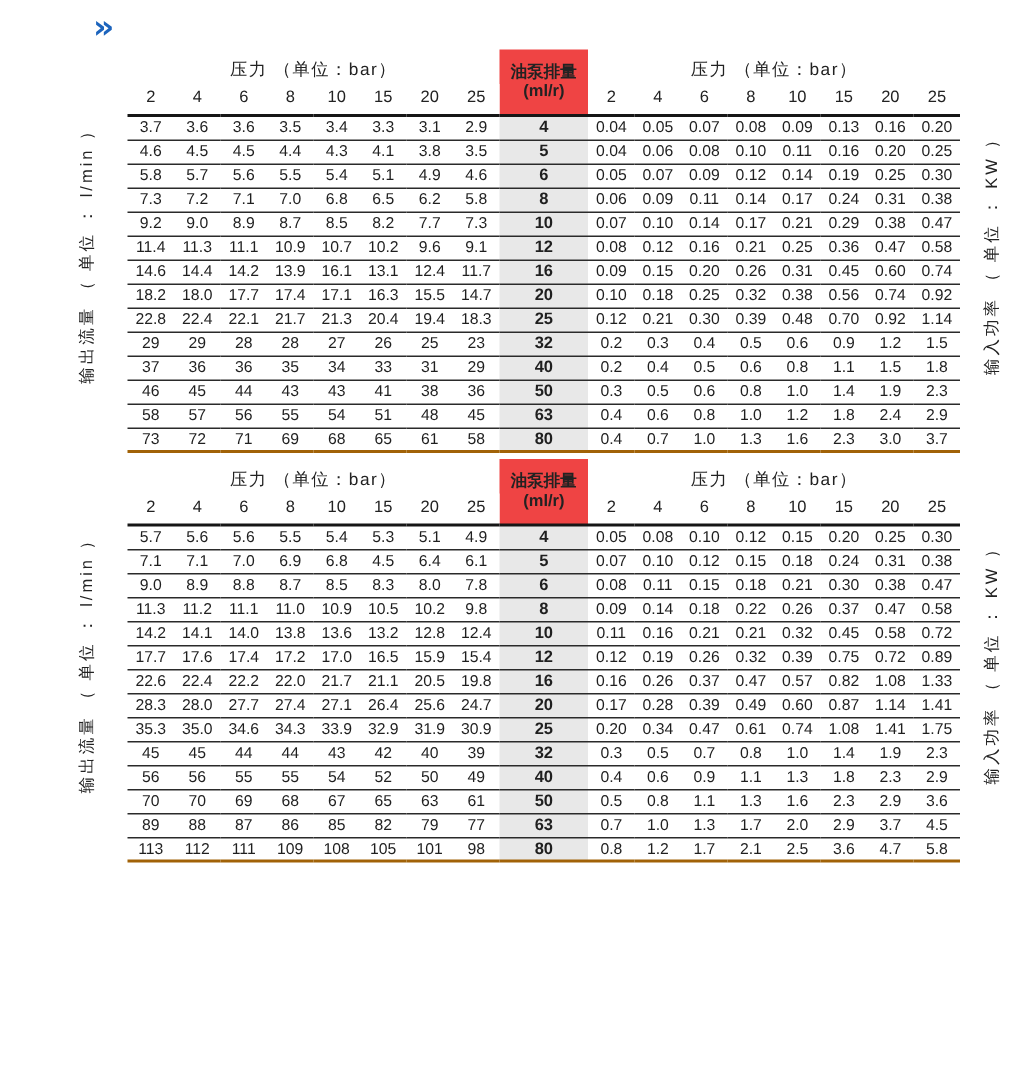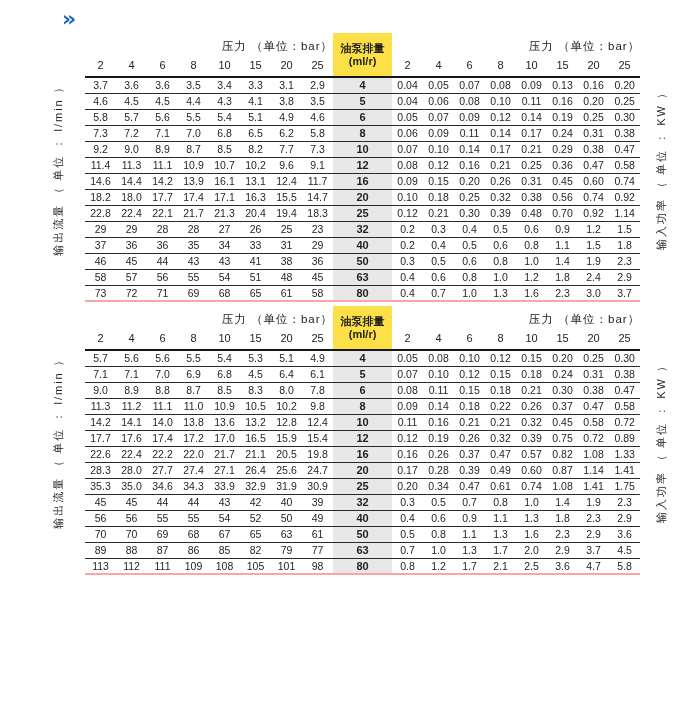--- a/index.html
+++ b/index.html
@@ -25,32 +25,32 @@
   .vlabel-right { width: 42px; flex: 0 0 42px; }
   .vlabel span { position: absolute; top: 50%; left: 50%;
     transform: translate(-50%,-50%) rotate(-90deg);
     white-space: nowrap; font-size: 11px; color: #222; letter-spacing: 2px; }
 
   table { border-collapse: collapse; table-layout: fixed; width: 555px; flex: 0 0 555px; }
   col.num { width: 31px; }
   col.mid { width: 59px; }
 
   thead th { font-weight: normal; color: #222; border: none; background: #fff; }
-  th.pressure-head { font-size: 11.5px; padding: 6px 0 2px 0; letter-spacing: 1px; text-align: right; }
-  th.disp-head { background: #fde047; font-size: 11px; font-weight: bold; line-height: 13px;
+  th.pressure-head { font-size: 11.5px; padding: 6px 0 2px 0; letter-spacing: 1px; }
+  th.disp-head { background: #ef4444; font-size: 11px; font-weight: bold; line-height: 13px;
     vertical-align: middle; padding: 2px 0; }
   th.disp-head .sub { font-weight: bold; text-align: center; }
   tr.col-row th { font-size: 11px; padding: 3px 0 5px 0; border-bottom: 2px solid #161616; }
   th.disp-head { border-bottom: 2px solid #161616; }
 
   tbody td { height: 16px; text-align: center; vertical-align: middle;
     font-size: 10.5px; color: #1f1f1f; border-top: 1px solid #2a2a2a; padding: 0; }
   tbody tr:first-child td { border-top: none; }
   tbody td.disp { background: #e8e8e8; font-weight: bold; font-size: 11px; }
-  tbody tr:last-child td { border-bottom: 2px solid #fca5a5; }
+  tbody tr:last-child td { border-bottom: 2px solid #a16207; }
 </style>
 </head>
 <body>
 
 <div class="page">
 
   <div class="doc-header">
     <span class="chevrons">»</span>
   </div>
 

